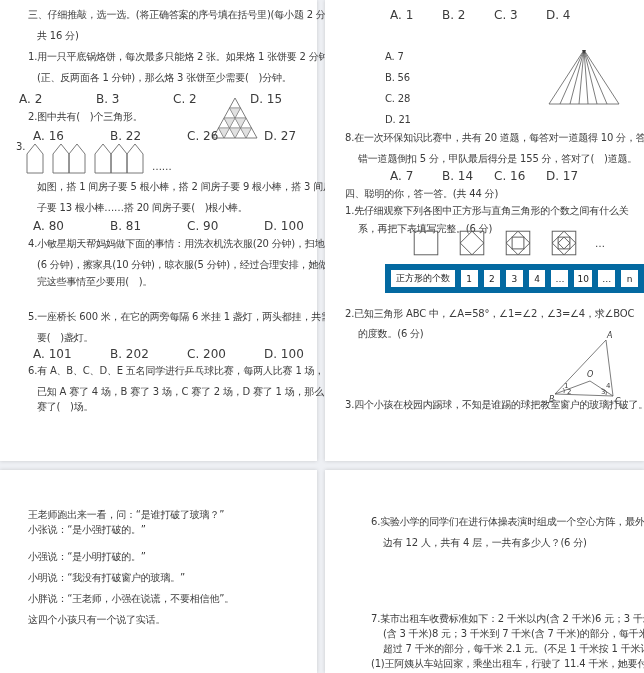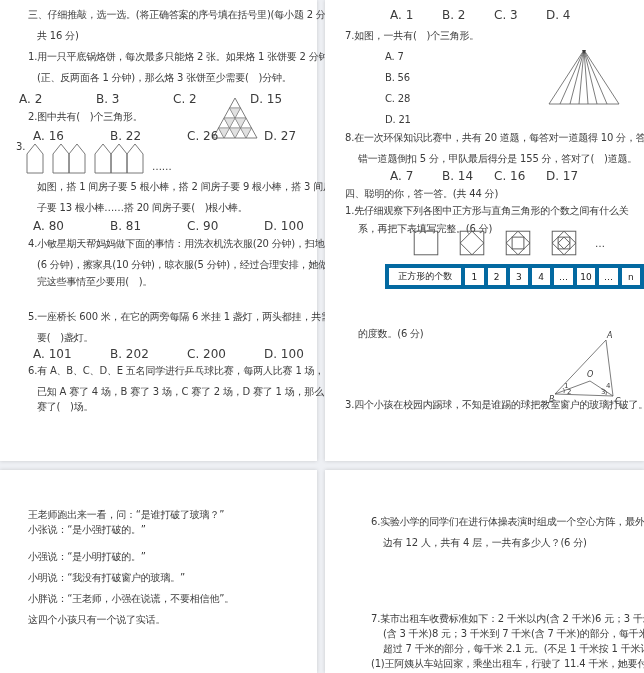--- a/index.html
+++ b/index.html
@@ -7,21 +7,21 @@
        font-family:"DejaVu Sans",sans-serif}
   .page{position:absolute;background:#ffffff;box-shadow:0 0 4px rgba(0,0,0,.16)}
   .ln{position:absolute;font-size:10px;line-height:13px;color:#3b3b3b;white-space:nowrap;letter-spacing:-.2px}
   .opts{position:absolute;display:flex;font-size:12px;color:#3b3b3b;white-space:nowrap}
   .optw span{display:inline-block;width:77px}
   .optn span{display:inline-block;width:52px}
   svg{position:absolute;overflow:visible}
   .figrow{position:absolute;display:flex;align-items:center;gap:16px}
   .figrow svg{position:static}
   .grid{position:absolute;border-collapse:collapse;font-size:9px;color:#222;border:1.5px solid #3c3c3c}
-  .grid td{border:4px solid #0369a1;text-align:center;padding:0;height:17px}
+  .grid td{border:6px solid #0369a1;text-align:center;padding:0;height:17px}
   .grid td.lbl{width:76px}
   .grid td.c{width:19px}
   .figtxt{font-size:8px;fill:#3b3b3b;font-style:italic}
   .figtxt2{font-size:7px;fill:#3b3b3b}
 </style>
 </head>
 <body>
 
 <div class="page" style="left:0;top:0;width:317px;height:461px">
   <div class="ln" style="left:28px;top:8px">三、仔细推敲，选一选。(将正确答案的序号填在括号里)(每小题 2 分，</div>
@@ -109,21 +109,20 @@
 </div>
 
 <div class="page" style="left:325px;top:0;width:319px;height:461px">
   <div class="opts optn" style="left:65px;top:8px">
     <span>A. 1</span>
     <span>B. 2</span>
     <span>C. 3</span>
     <span>D. 4</span>
   </div>
 
-  <div class="ln" style="left:20px;top:29px">7.如图，一共有(　)个三角形。</div>
   <div class="ln" style="left:60px;top:50px">A. 7</div>
   <div class="ln" style="left:60px;top:71px">B. 56</div>
   <div class="ln" style="left:60px;top:92px">C. 28</div>
   <div class="ln" style="left:60px;top:113px">D. 21</div>
 
   <svg style="left:222px;top:48px" width="74" height="58" viewBox="0 0 74 58">
     <g stroke="#5c5c5c" stroke-width="0.8" fill="none">
       <polygon points="37,2 2,56 72,56"></polygon>
       <line x1="37" y1="2" x2="13" y2="56"></line>
       <line x1="37" y1="2" x2="23" y2="56"></line>
@@ -179,20 +178,21 @@
       <td class="c">3</td>
       <td class="c">4</td>
       <td class="c">…</td>
       <td class="c">10</td>
       <td class="c">…</td>
       <td class="c">n</td>
     </tr>
   </tbody>
     </table>
 
+  <div class="ln" style="left:20px;top:307px">2.已知三角形 ABC 中，∠A=58°，∠1=∠2，∠3=∠4，求∠BOC</div>
   <div class="ln" style="left:33px;top:327px">的度数。(6 分)</div>
 
   <svg style="left:222px;top:330px" width="78" height="80" viewBox="0 0 78 80">
     <g stroke="#5c5c5c" stroke-width="0.8" fill="none">
       <line x1="59" y1="10" x2="8" y2="64"></line>
       <line x1="59" y1="10" x2="66" y2="66"></line>
       <line x1="8" y1="64" x2="66" y2="66"></line>
       <line x1="8" y1="64" x2="43" y2="51"></line>
       <line x1="43" y1="51" x2="66" y2="66"></line>
       <path d="M16,58 q2.5,2 1,5"></path>

